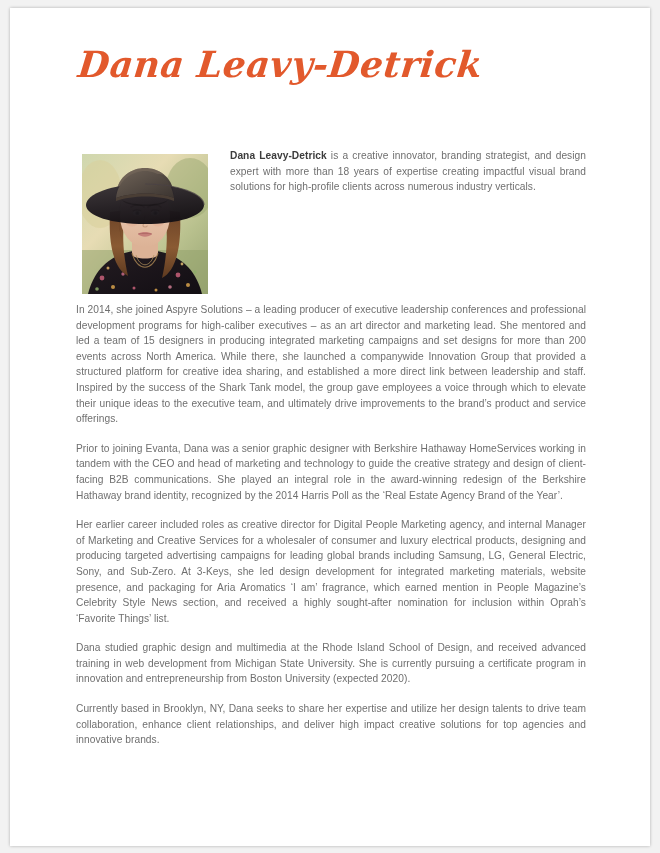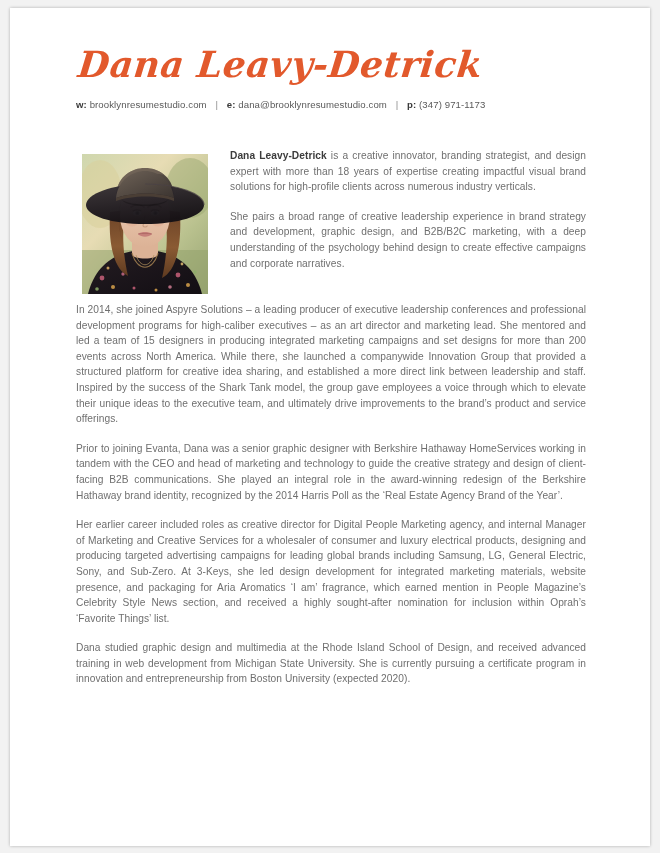--- a/index.html
+++ b/index.html
@@ -101,30 +101,20 @@
   .clear { clear: both; height: 0; }
 </style>
 </head>
 <body>
 
 <div id="page-sheet">
 
   <div id="header">
     <div id="name-title">Dana Leavy-Detrick</div>
 
-    <div id="contact-line">
-      <span class="ck">w:</span>
-      <span>brooklynresumestudio.com</span>
-      <span class="sep">|</span>
-      <span class="ck">e:</span>
-      <span>dana@brooklynresumestudio.com</span>
-      <span class="sep">|</span>
-      <span class="ck">p:</span>
-      <span>(347) 971-1173</span>
-    </div>
   </div>
 
   <div id="body-content">
 
     <div id="photo-wrap">
       <svg width="126" height="140" viewBox="0 0 126 140" xmlns="http://www.w3.org/2000/svg">
         <defs>
           <linearGradient id="bg" x1="0" y1="0" x2="1" y2="1">
             <stop offset="0%" stop-color="#cfd7ae"></stop>
             <stop offset="35%" stop-color="#e7dcb4"></stop>
@@ -223,23 +213,23 @@
         <path d="M63 30 C96 30 122 40 122 51" stroke="#4a4146" stroke-width="1.2" fill="none" opacity="0.7"></path>
 
         <path d="M40 46 C50 52 76 52 86 46 C80 54 46 54 40 46 Z" fill="#000000" opacity="0.22"></path>
       </svg>
     </div>
 
     <p class="para side">
       <span class="lead-name">Dana Leavy-Detrick</span><span> is a creative innovator, branding strategist, and design expert with more than 18 years of expertise creating impactful visual brand solutions for high-profile clients across numerous industry verticals.</span>
     </p>
 
-    <p class="para side">She pairs a broad range of creative leadership experience in brand strategy and development, graphic design, and B2B/B2C marketing, with a deep understanding of the psychology behind design to create effective campaigns and corporate narratives.</p>
 
     <div class="clear"></div>
 
     <p class="para">In 2014, she joined Aspyre Solutions – a leading producer of executive leadership conferences and professional development programs for high-caliber executives – as an art director and marketing lead. She mentored and led a team of 15 designers in producing integrated marketing campaigns and set designs for more than 200 events across North America. While there, she launched a companywide Innovation Group that provided a structured platform for creative idea sharing, and established a more direct link between leadership and staff. Inspired by the success of the Shark Tank model, the group gave employees a voice through which to elevate their unique ideas to the executive team, and ultimately drive improvements to the brand’s product and service offerings.</p>
     <p class="para">Prior to joining Evanta, Dana was a senior graphic designer with Berkshire Hathaway HomeServices working in tandem with the CEO and head of marketing and technology to guide the creative strategy and design of client-facing B2B communications. She played an integral role in the award-winning redesign of the Berkshire Hathaway brand identity, recognized by the 2014 Harris Poll as the ‘Real Estate Agency Brand of the Year’.</p>
     <p class="para">Her earlier career included roles as creative director for Digital People Marketing agency, and internal Manager of Marketing and Creative Services for a wholesaler of consumer and luxury electrical products, designing and producing targeted advertising campaigns for leading global brands including Samsung, LG, General Electric, Sony, and Sub-Zero. At 3-Keys, she led design development for integrated marketing materials, website presence, and packaging for Aria Aromatics ‘I am’ fragrance, which earned mention in People Magazine’s Celebrity Style News section, and received a highly sought-after nomination for inclusion within Oprah’s ‘Favorite Things’ list.</p>
     <p class="para">Dana studied graphic design and multimedia at the Rhode Island School of Design, and received advanced training in web development from Michigan State University. She is currently pursuing a certificate program in innovation and entrepreneurship from Boston University (expected 2020).</p>
+    <p class="para">Currently based in Brooklyn, NY, Dana seeks to share her expertise and utilize her design talents to drive team collaboration, enhance client relationships, and deliver high impact creative solutions for top agencies and innovative brands.</p>
 
   </div>
 </div>
 
 </body></html>

